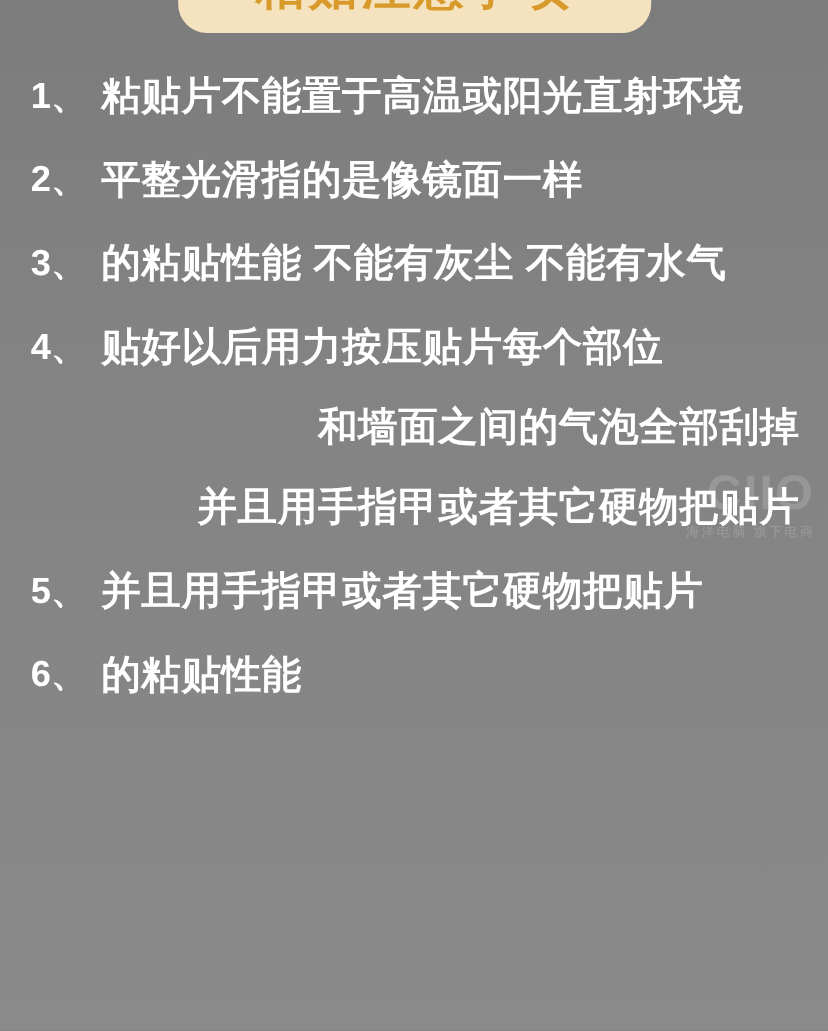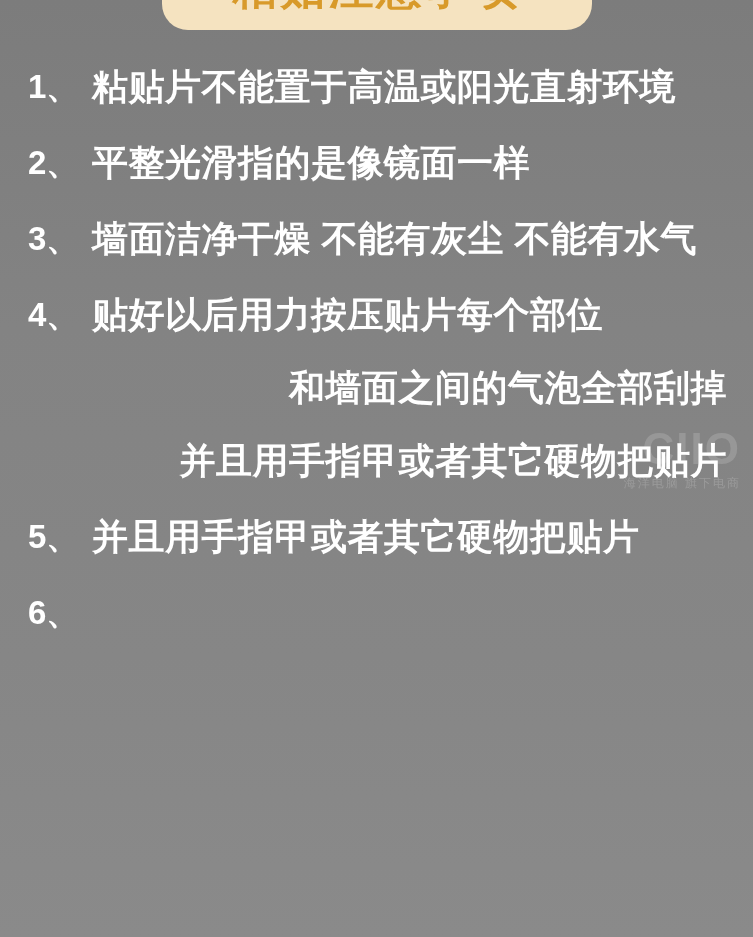--- a/index.html
+++ b/index.html
@@ -133,21 +133,21 @@
     <div class="item">
       <div class="item-num">2、</div>
       <div class="item-lines">
         <div class="line">平整光滑指的是像镜面一样</div>
       </div>
     </div>
 
     <div class="item">
       <div class="item-num">3、</div>
       <div class="item-lines">
-        <div class="line">墙面洁净干燥 不能有灰尘 不能有水气</div>
+        <div class="line">的粘贴性能 不能有灰尘 不能有水气</div>
       </div>
     </div>
 
     <div class="item">
       <div class="item-num">4、</div>
       <div class="item-lines">
         <div class="line">贴好以后用力按压贴片每个部位</div>
         <div class="line">和墙面之间的气泡全部刮掉</div>
         <div class="line">并且用手指甲或者其它硬物把贴片</div>
       </div>
@@ -156,17 +156,18 @@
     <div class="item">
       <div class="item-num">5、</div>
       <div class="item-lines">
         <div class="line">并且用手指甲或者其它硬物把贴片</div>
       </div>
     </div>
 
     <div class="item">
       <div class="item-num">6、</div>
       <div class="item-lines">
+        <div class="line">的粘贴性能</div>
       </div>
     </div>
 
   </div>
 </div>
 
 </body></html>

